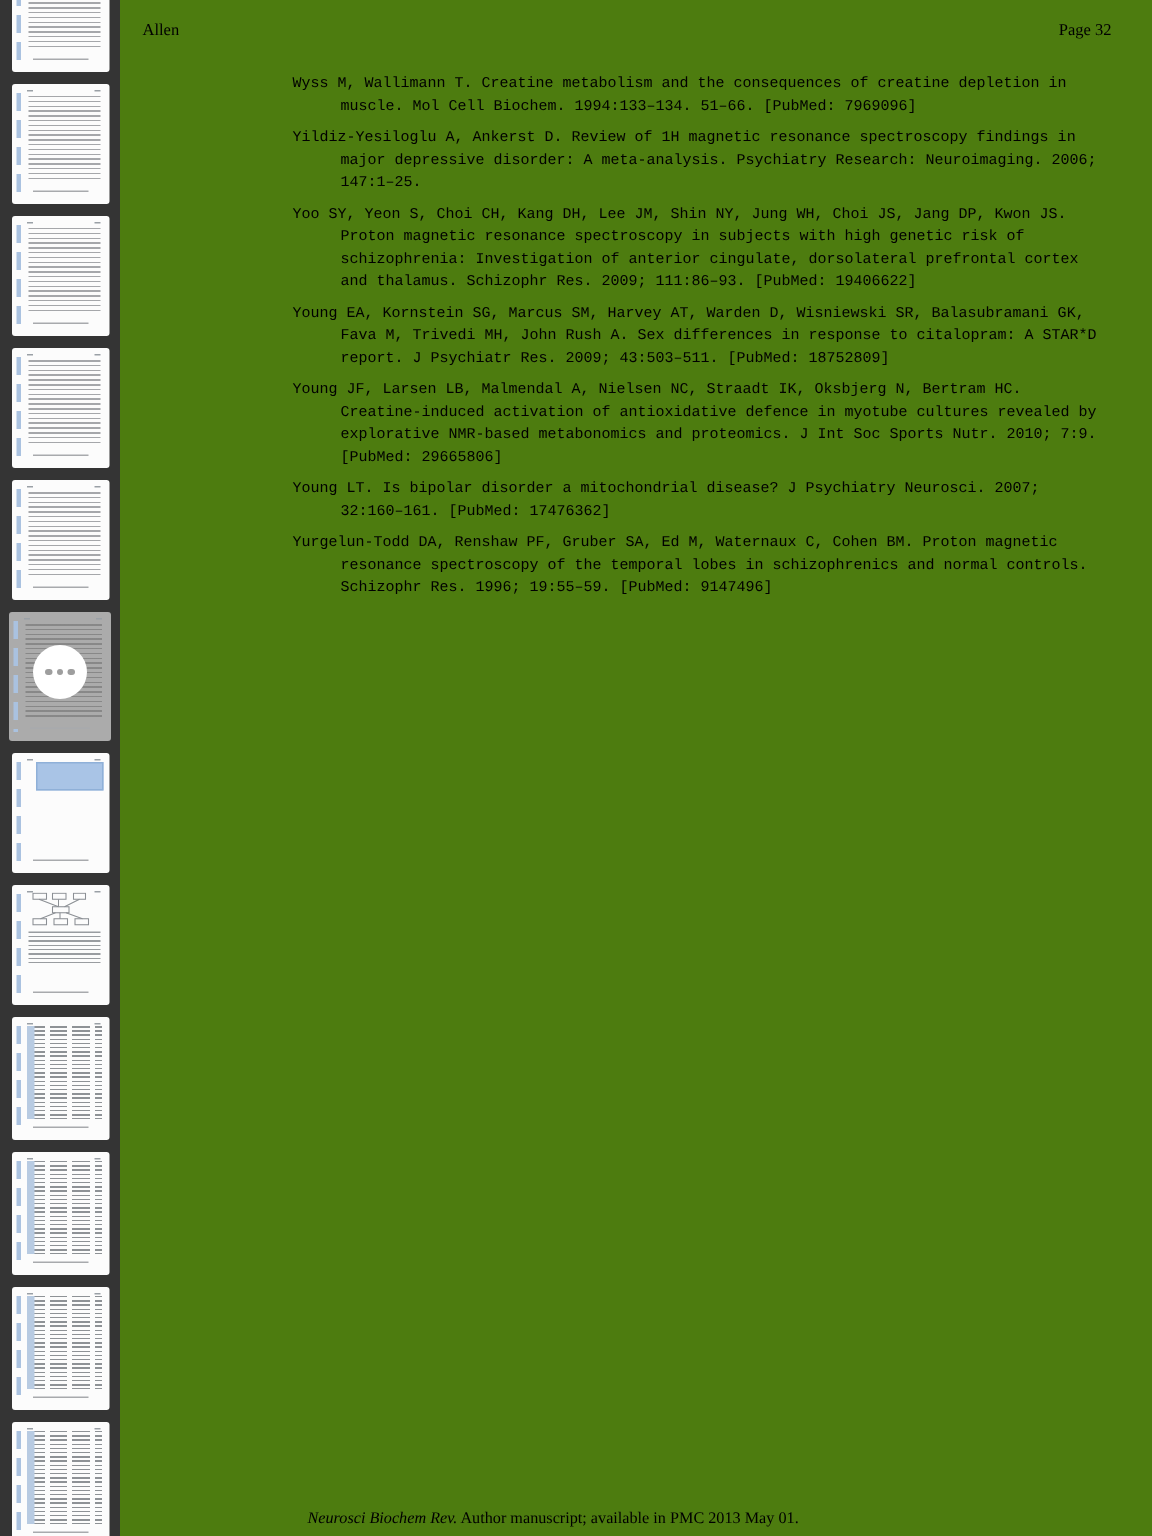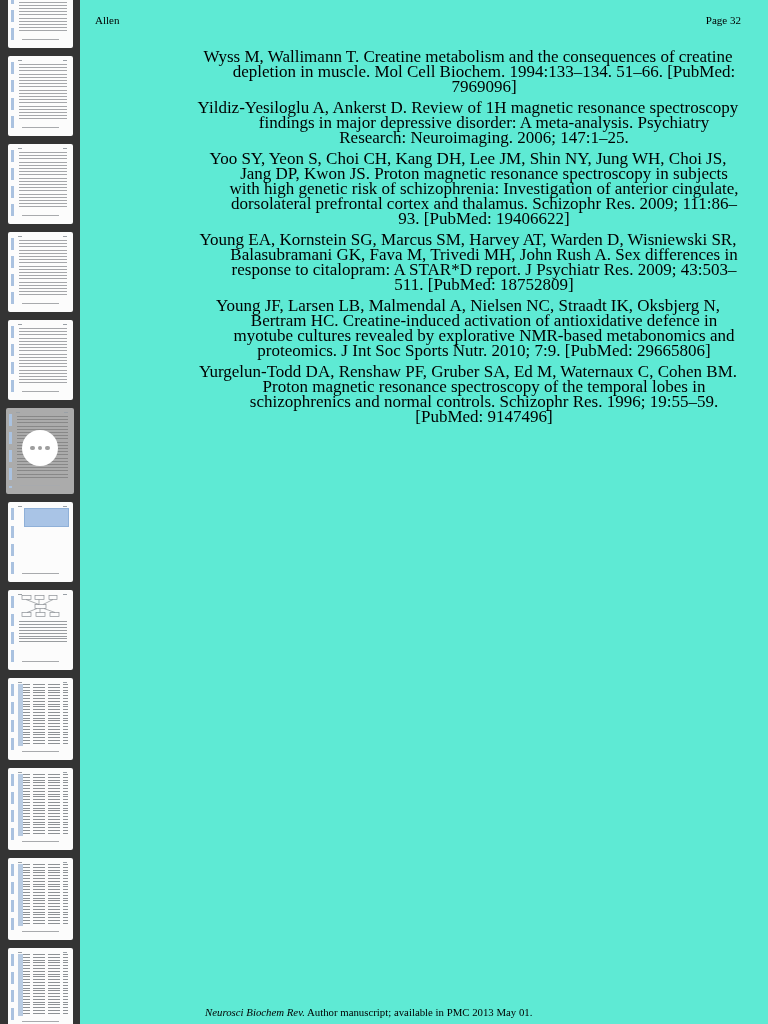--- a/index.html
+++ b/index.html
@@ -83,32 +83,32 @@
       repeating-linear-gradient(90deg, rgba(0,0,0,0) 0px, rgba(0,0,0,0) 12px, #fcfcfc 12px, #fcfcfc 15px),
       repeating-linear-gradient(180deg, #8e9296 0px, #8e9296 1px, rgba(0,0,0,0) 1px, rgba(0,0,0,0) 2.8px);
   }
   .t-table-band {
     position: absolute; left: 10px; top: 6px; bottom: 14px; width: 5px;
     background: #b8cbe2;
   }
 
   
   .page {
-    position: relative; flex: 1; height: 1024px; background: #5eead4;
+    position: relative; flex: 1; height: 1024px; background: #4d7c0f;
     color: #000;
   }
   .page-header {
     position: absolute; top: 14px; left: 15px; right: 27px;
     display: flex; justify-content: space-between;
     font-size: 11px; line-height: 13px;
   }
   .refs { position: absolute; top: 49px; left: 115px; width: 546px; }
   .refs p {
     margin: 0 0 6px 0; padding-left: 32px; text-indent: -32px;
-    font-size: 17px; line-height: 15px; text-align: center;
+    font-size: 10px; line-height: 15px; text-align: left; font-family: Liberation Mono, monospace;
   }
   .page-footer {
     position: absolute; bottom: 5px; left: 125px;
     font-size: 10.8px; line-height: 13px; white-space: nowrap;
   }
   .page-footer .j { font-style: italic; }
 </style>
 </head>
 <body>
 
@@ -228,20 +228,21 @@
       <span>Allen</span>
       <span>Page 32</span>
     </div>
 
     <div class="refs" id="refs">
         <p>Wyss M, Wallimann T. Creatine metabolism and the consequences of creatine depletion in muscle. Mol Cell Biochem. 1994:133–134. 51–66. [PubMed: 7969096]</p>
         <p>Yildiz-Yesiloglu A, Ankerst D. Review of 1H magnetic resonance spectroscopy findings in major depressive disorder: A meta-analysis. Psychiatry Research: Neuroimaging. 2006; 147:1–25.</p>
         <p>Yoo SY, Yeon S, Choi CH, Kang DH, Lee JM, Shin NY, Jung WH, Choi JS, Jang DP, Kwon JS. Proton magnetic resonance spectroscopy in subjects with high genetic risk of schizophrenia: Investigation of anterior cingulate, dorsolateral prefrontal cortex and thalamus. Schizophr Res. 2009; 111:86–93. [PubMed: 19406622]</p>
         <p>Young EA, Kornstein SG, Marcus SM, Harvey AT, Warden D, Wisniewski SR, Balasubramani GK, Fava M, Trivedi MH, John Rush A. Sex differences in response to citalopram: A STAR*D report. J Psychiatr Res. 2009; 43:503–511. [PubMed: 18752809]</p>
         <p>Young JF, Larsen LB, Malmendal A, Nielsen NC, Straadt IK, Oksbjerg N, Bertram HC. Creatine-induced activation of antioxidative defence in myotube cultures revealed by explorative NMR-based metabonomics and proteomics. J Int Soc Sports Nutr. 2010; 7:9. [PubMed: 29665806]</p>
+        <p>Young LT. Is bipolar disorder a mitochondrial disease? J Psychiatry Neurosci. 2007; 32:160–161. [PubMed: 17476362]</p>
         <p>Yurgelun-Todd DA, Renshaw PF, Gruber SA, Ed M, Waternaux C, Cohen BM. Proton magnetic resonance spectroscopy of the temporal lobes in schizophrenics and normal controls. Schizophr Res. 1996; 19:55–59. [PubMed: 9147496]</p>
       </div>
 
     <div class="page-footer">
       <span class="j">Neurosci Biochem Rev.</span><span> Author manuscript; available in PMC 2013 May 01.</span>
     </div>
   </main>
 
 </div>
 

